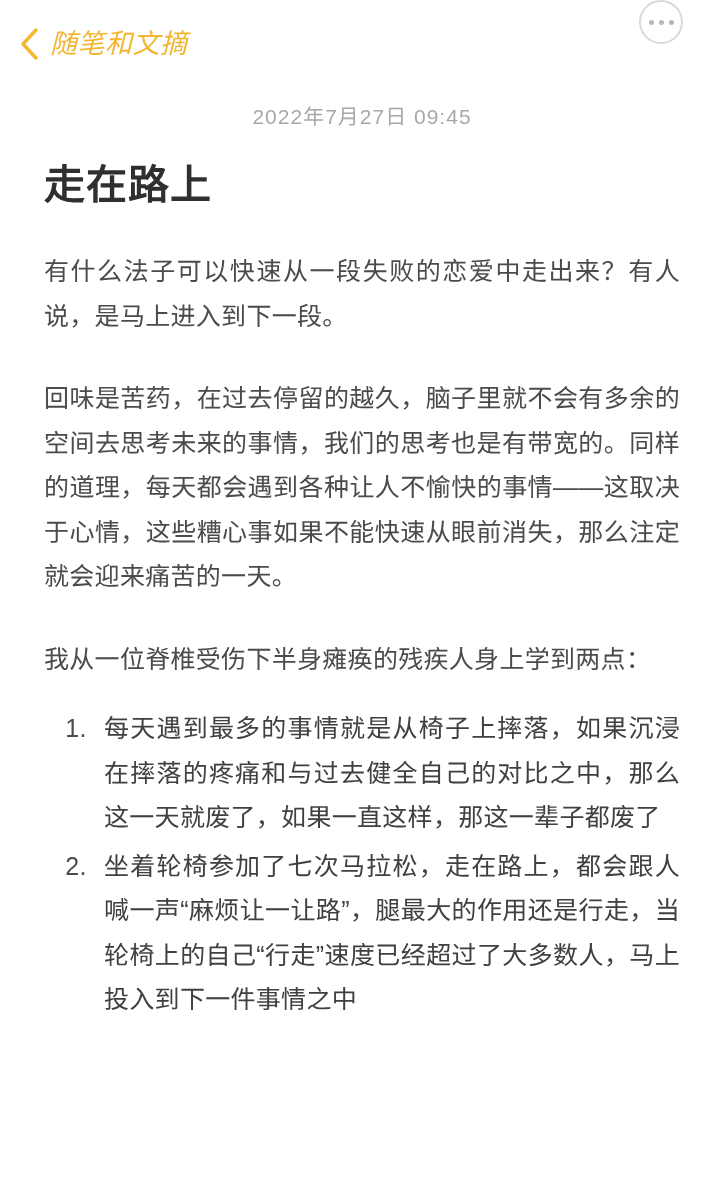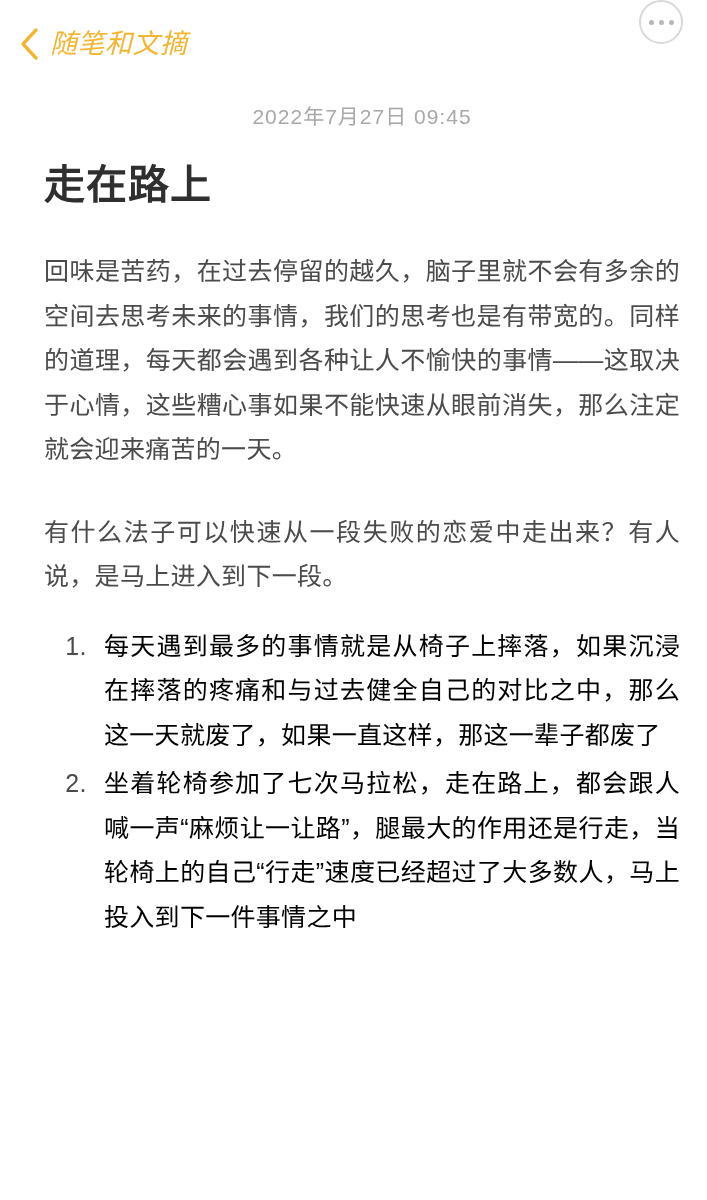--- a/index.html
+++ b/index.html
@@ -89,21 +89,21 @@
     color: #4b4b4b;
     margin-top: 38px;
     letter-spacing: 0.3px;
     text-align: justify;
   }
   ol.points {
     margin: 6px 0 0 0;
     padding-left: 50px;
     font-size: 25px;
     line-height: 1.78;
-    color: #000000;
+    color: #404040;
     letter-spacing: 0.3px;
   }
   ol.points li {
     margin-top: 4px;
     padding-left: 10px;
     text-align: justify;
   }
   ol.points li::marker {
     color: #4b4b4b;
   }
@@ -124,22 +124,23 @@
     <i></i>
     <i></i>
     <i></i>
   </div>
 </div>
 
 <div class="article">
   <div class="timestamp">2022年7月27日 09:45</div>
   <h1 class="headline">走在路上</h1>
 
+  <p class="para">有什么法子可以快速从一段失败的恋爱中走出来？有人说，是马上进入到下一段。</p>
   <p class="para">回味是苦药，在过去停留的越久，脑子里就不会有多余的空间去思考未来的事情，我们的思考也是有带宽的。同样的道理，每天都会遇到各种让人不愉快的事情——这取决于心情，这些糟心事如果不能快速从眼前消失，那么注定就会迎来痛苦的一天。</p>
-  <p class="para">有什么法子可以快速从一段失败的恋爱中走出来？有人说，是马上进入到下一段。</p>
+  <p class="para">我从一位脊椎受伤下半身瘫痪的残疾人身上学到两点：</p>
 
   <ol class="points">
     <li>每天遇到最多的事情就是从椅子上摔落，如果沉浸在摔落的疼痛和与过去健全自己的对比之中，那么这一天就废了，如果一直这样，那这一辈子都废了</li>
     <li>坐着轮椅参加了七次马拉松，走在路上，都会跟人喊一声“麻烦让一让路”，腿最大的作用还是行走，当轮椅上的自己“行走”速度已经超过了大多数人，马上投入到下一件事情之中</li>
   </ol>
 
 
 </div>
 
 </body></html>

